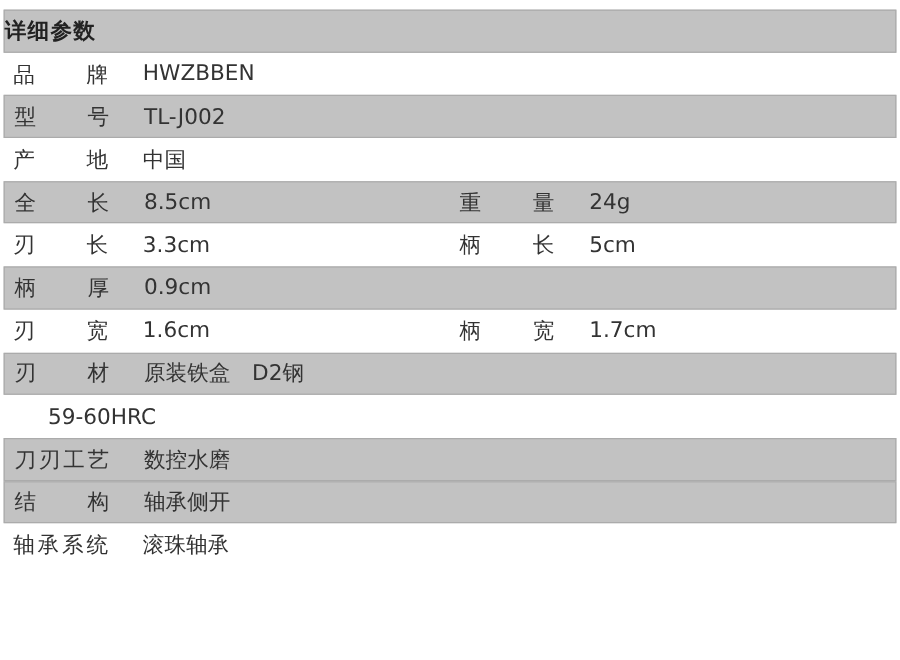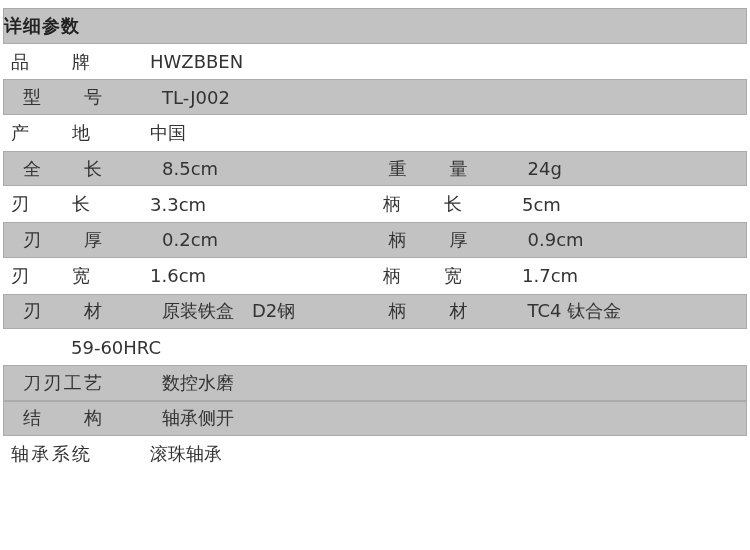--- a/index.html
+++ b/index.html
@@ -23,21 +23,20 @@
   .row {
     height: 35.7px;
     display: flex;
     align-items: center;
     box-sizing: border-box;
     font-size: 18px;
   }
   .row.shaded {
     background: var(--band-bg, #c2c2c2);
     border: 1px solid var(--band-border, #ababab);
-    padding-left: 11px;
   }
   .row.header-row {
     background: var(--band-bg, #c2c2c2);
     border: 1px solid var(--band-border, #ababab);
     justify-content: flex-start;
   }
   .title {
     font-weight: bold;
     font-size: 18px;
     color: var(--title-text, #222222);
@@ -52,21 +51,21 @@
   }
   .cell.full { width: 100%; }
   .lab {
     display: inline-block;
     width: 79px;
     text-align: justify;
     text-align-last: justify;
     white-space: nowrap;
   }
   .val {
-    margin-left: 60px;
+    margin-left: 29px;
     white-space: pre;
   }
 </style>
 </head>
 <body>
 
 <div class="spec-table">
 
   <div class="row header-row">
     <span class="title">详细参数</span>
@@ -110,48 +109,40 @@
       <span class="val">3.3cm</span>
     </div>
     <div class="cell">
       <span class="lab">柄长</span>
       <span class="val">5cm</span>
     </div>
   </div>
 
   <div class="row shaded">
     <div class="cell">
-      <span class="lab">刃厚</span>
-      <span class="val">0.2cm</span>
-    </div>
-    <div class="cell">
       <span class="lab">柄厚</span>
       <span class="val">0.9cm</span>
     </div>
   </div>
 
   <div class="row">
     <div class="cell">
       <span class="lab">刃宽</span>
       <span class="val">1.6cm</span>
     </div>
     <div class="cell">
       <span class="lab">柄宽</span>
       <span class="val">1.7cm</span>
     </div>
   </div>
 
   <div class="row shaded">
     <div class="cell">
       <span class="lab">刃材</span>
       <span class="val">原装铁盒　D2钢</span>
-    </div>
-    <div class="cell">
-      <span class="lab">柄材</span>
-      <span class="val">TC4 钛合金</span>
     </div>
   </div>
 
   <div class="row">
     <div class="cell full">
       <span class="val">59-60HRC</span>
     </div>
   </div>
 
   <div class="row shaded">

